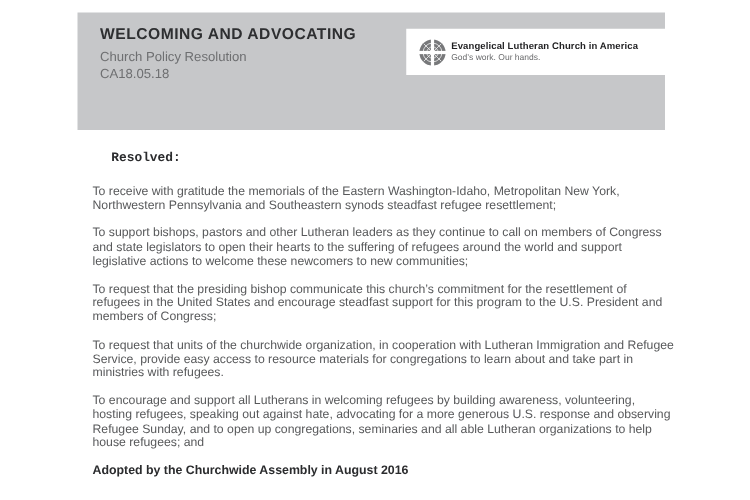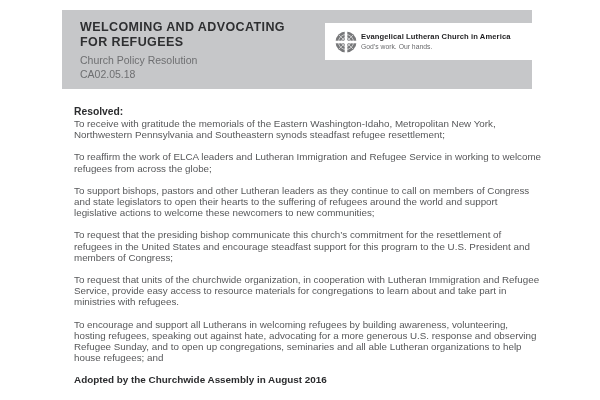--- a/index.html
+++ b/index.html
@@ -13,21 +13,21 @@
     position: relative;
     width: 600px; height: 400px;
     background: #ffffff;
     overflow: hidden;
   }
 
   
   .header-band {
     position: absolute;
     left: 62px; top: 10px;
-    width: 470px; height: 79px;
+    width: 470px; height: 94px;
     background: #c6c7c9;
     padding: 10px 0 0 18px;
   }
   .doc-title {
     font-weight: bold;
     font-size: 12.5px;
     line-height: 14.5px;
     letter-spacing: 0.4px;
     color: #2e2f31;
   }
@@ -69,48 +69,48 @@
   
   .body-block {
     position: absolute;
     left: 74px; top: 106px;
     width: 468px;
     font-size: 9.8px;
     line-height: 11.2px;
     color: #57585a;
   }
   .resolved-heading {
-    margin: 0;
+    margin: 15px;
     font-weight: bold;
     font-size: 10.3px;
     line-height: 12px;
     color: #2b2c2e;
+    font-family: Liberation Mono, monospace;
   }
   p.para { margin: 0 0 11px 0; }
   p.para:first-of-type { margin-top: 1px; }
   .adopted-note {
     margin-top: 9px;
     font-weight: bold;
     font-size: 9.9px;
     color: #2b2c2e;
   }
 </style>
 </head>
 <body>
 
 <div class="page">
 
   <div class="header-band">
     <div class="doc-title">
       <div>WELCOMING AND ADVOCATING</div>
-      <div>FOR REFUGEES</div>
     </div>
     <div class="doc-subtitle">
       <div>Church Policy Resolution</div>
-      <div>CA02.05.18</div>
+      <div>CA18.05.18</div>
     </div>
   </div>
 
   <div class="logo-box">
     <span class="logo-icon">
       <svg width="22" height="22" viewBox="0 0 22 22" aria-hidden="true">
         <circle cx="11" cy="11" r="10.5" fill="#77787a"></circle>
         <g stroke="#ffffff" stroke-width="0.7" fill="none" opacity="0.85">
           <circle cx="11" cy="11" r="7.5"></circle>
           <circle cx="11" cy="11" r="4.5"></circle>
@@ -123,21 +123,20 @@
     </span>
     <span class="logo-text">
       <div class="org-name">Evangelical Lutheran Church in America</div>
       <div class="org-tagline">God’s work. Our hands.</div>
     </span>
   </div>
 
   <div class="body-block">
     <p class="resolved-heading">Resolved:</p>
     <p class="para">To receive with gratitude the memorials of the Eastern Washington-Idaho, Metropolitan New York, Northwestern Pennsylvania and Southeastern synods steadfast refugee resettlement;</p>
-    <p class="para">To reaffirm the work of ELCA leaders and Lutheran Immigration and Refugee Service in working to welcome refugees from across the globe;</p>
     <p class="para">To support bishops, pastors and other Lutheran leaders as they continue to call on members of Congress and state legislators to open their hearts to the suffering of refugees around the world and support legislative actions to welcome these newcomers to new communities;</p>
     <p class="para">To request that the presiding bishop communicate this church’s commitment for the resettlement of refugees in the United States and encourage steadfast support for this program to the U.S. President and members of Congress;</p>
     <p class="para">To request that units of the churchwide organization, in cooperation with Lutheran Immigration and Refugee Service, provide easy access to resource materials for congregations to learn about and take part in ministries with refugees.</p>
     <p class="para">To encourage and support all Lutherans in welcoming refugees by building awareness, volunteering, hosting refugees, speaking out against hate, advocating for a more generous U.S. response and observing Refugee Sunday, and to open up congregations, seminaries and all able Lutheran organizations to help house refugees; and</p>
     <p class="adopted-note">Adopted by the Churchwide Assembly in August 2016</p>
   </div>
 
 </div>
 
 </body></html>

